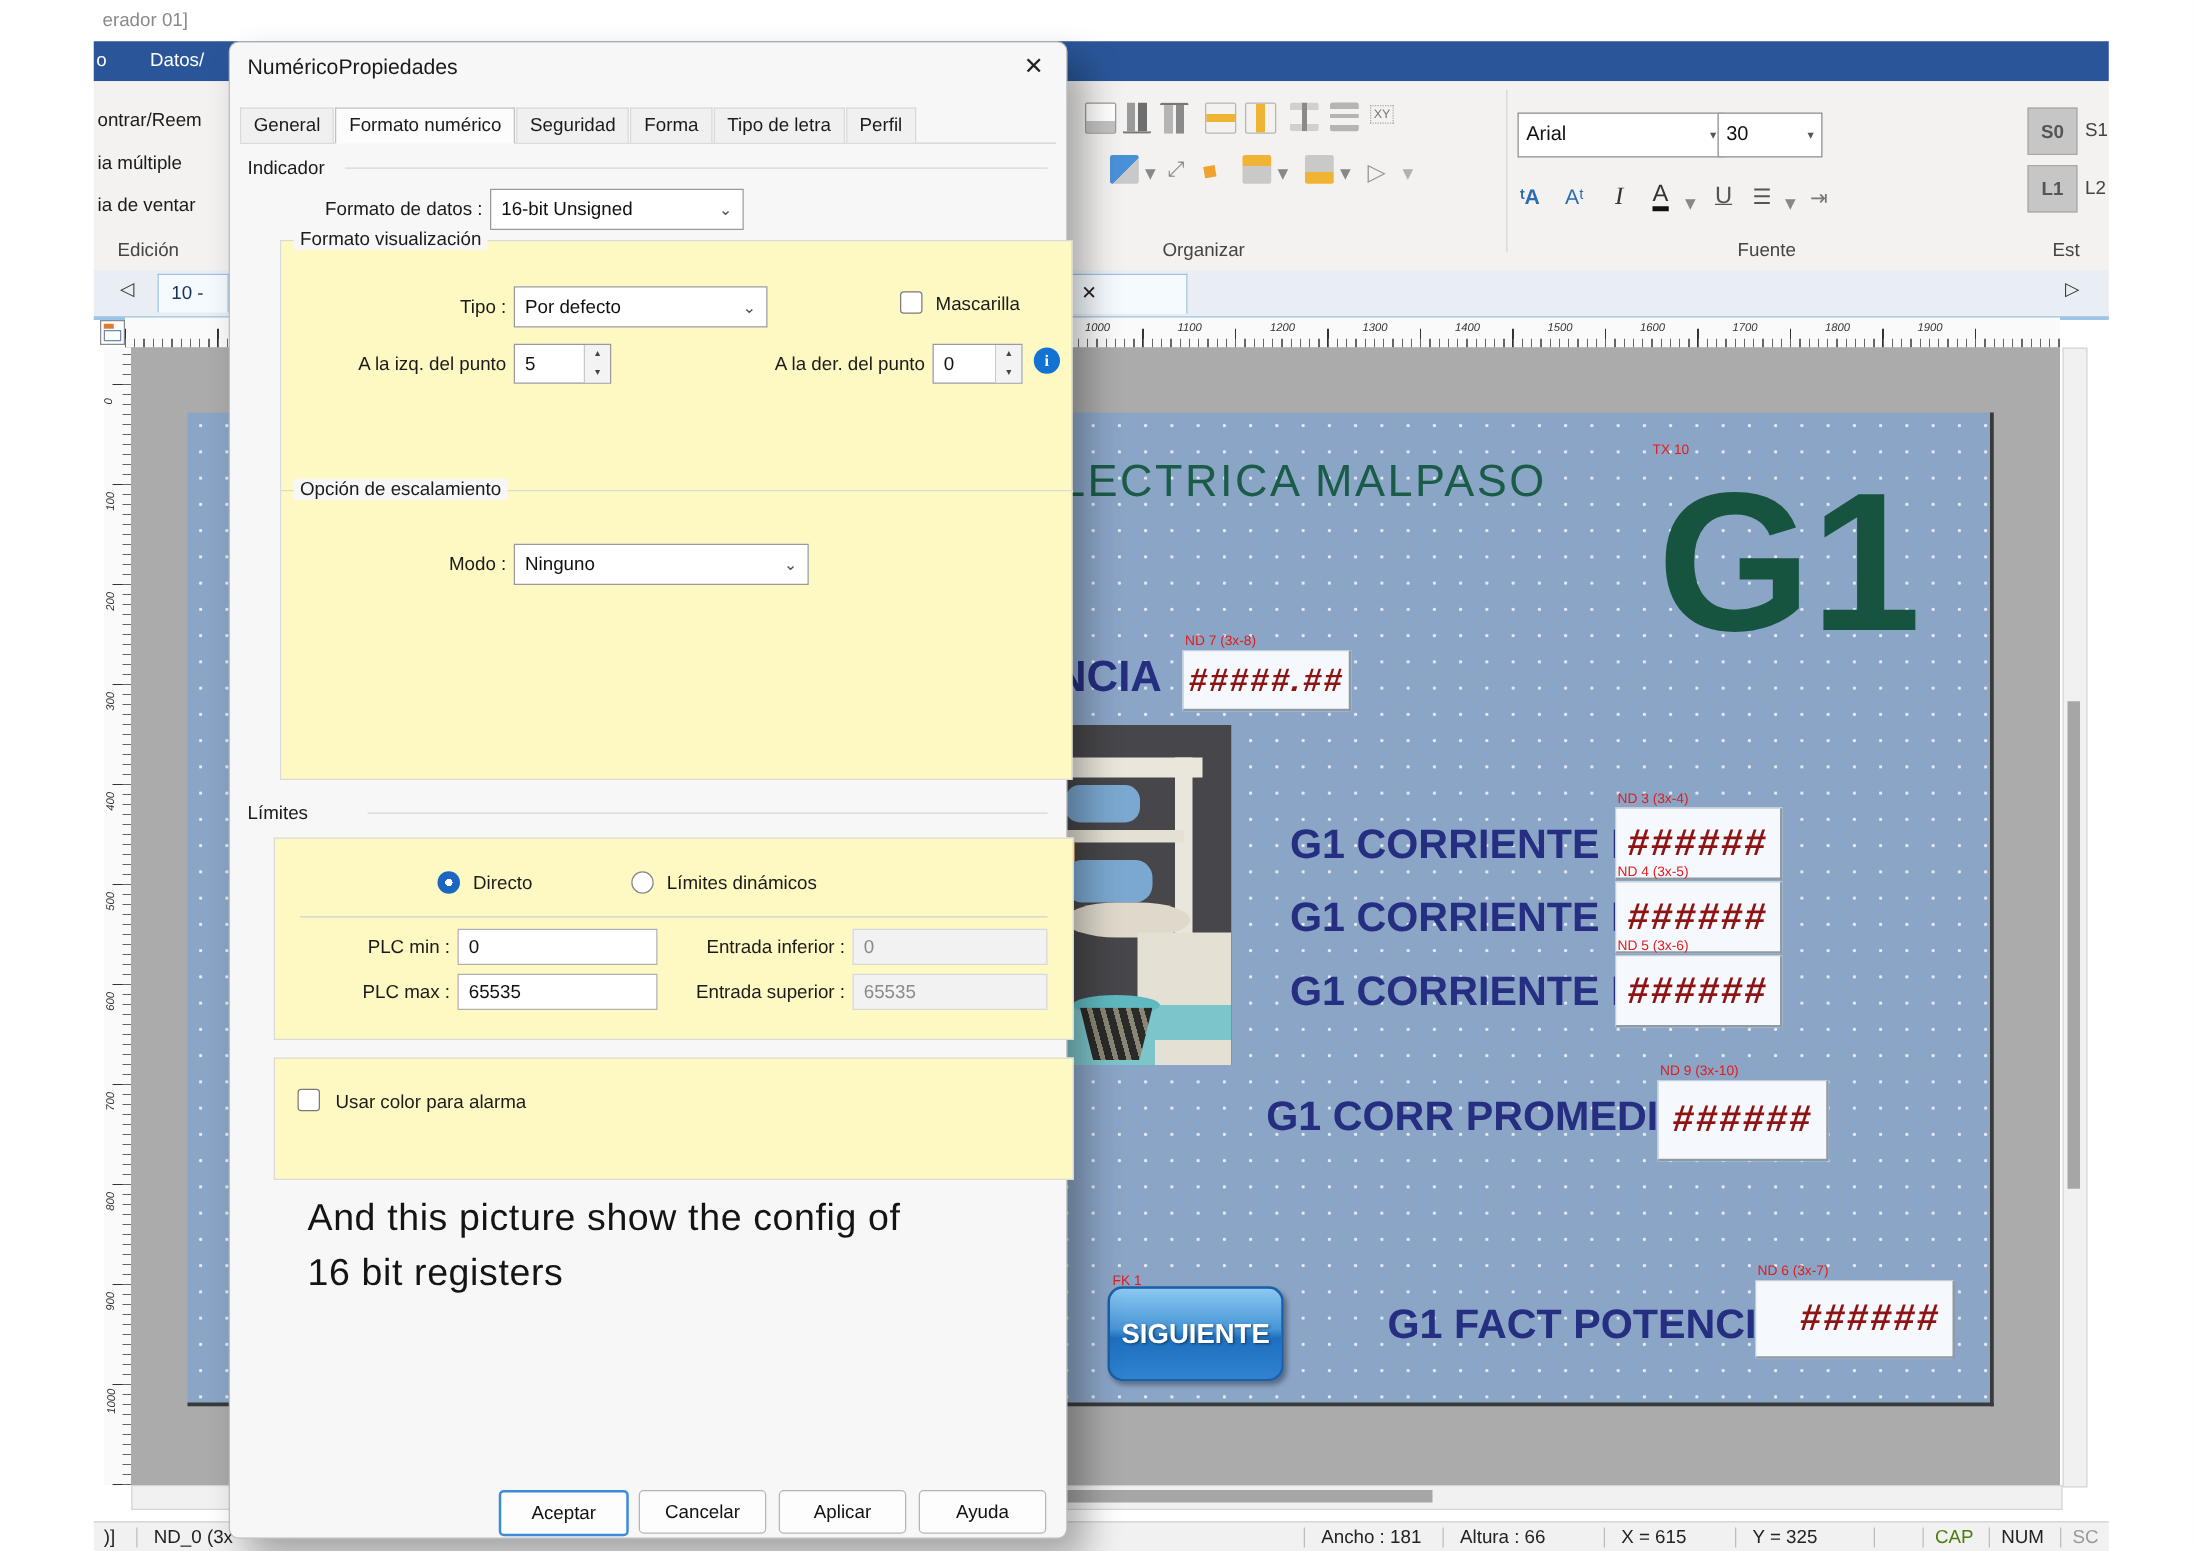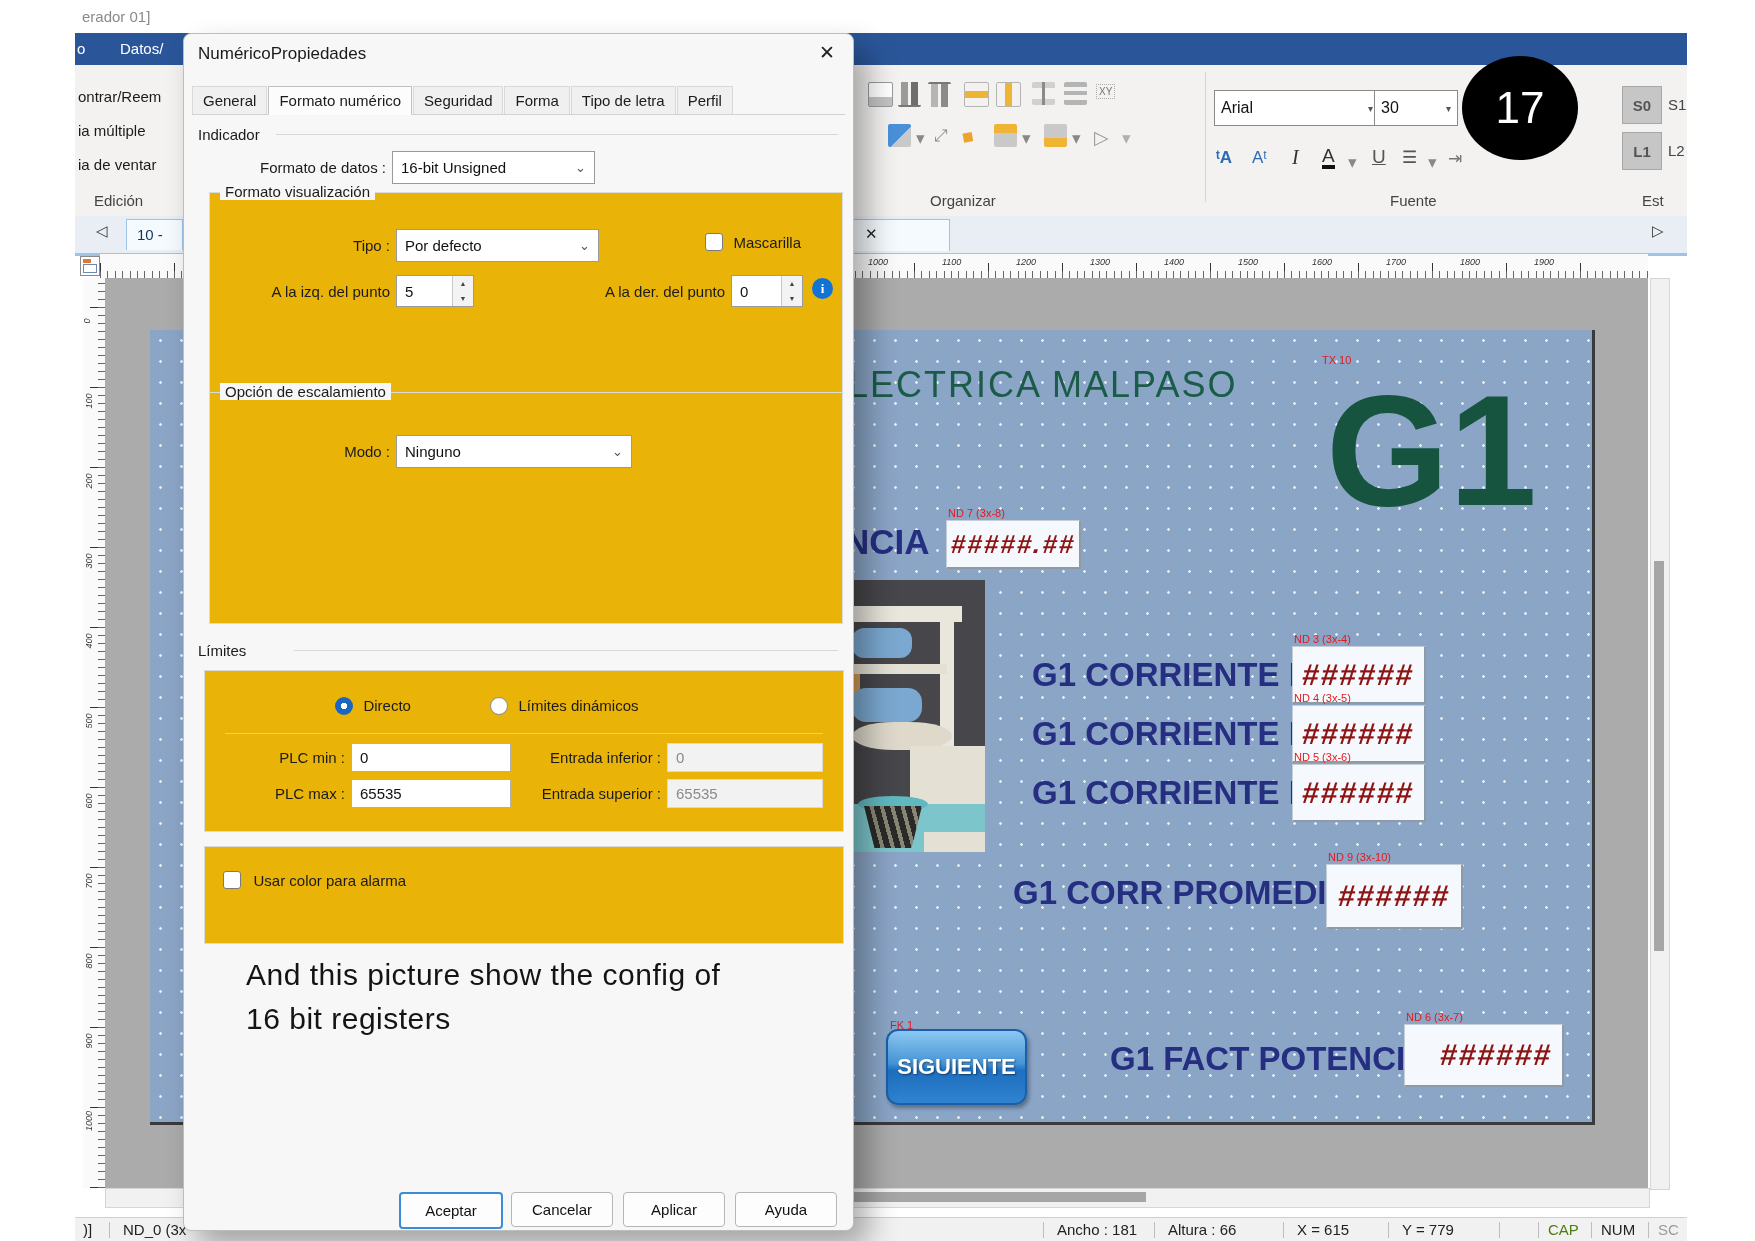--- a/index.html
+++ b/index.html
@@ -35,21 +35,21 @@
   .statusbar{background:#f1f1f1;border-top:1px solid #cfcfcf;font-size:15px;color:#222;}
   .ssep{position:absolute;top:4px;bottom:4px;width:1px;background:#bdbdbd;}
   
   .dialog{background:#f7f7f7;border:1px solid #bdbdbd;border-radius:8px;
           box-shadow:14px 16px 30px rgba(0,0,0,.32);z-index:50;}
   .dlg-title{font-size:17px;color:#1a1a1a;}
   .tab{display:inline-block;padding:5px 10px;font-size:15px;color:#1b1b1b;background:#f0f0f0;
        border:1px solid #d9d9d9;border-bottom:none;margin-right:1px;}
   .tab.active{background:#fcfcfc;border:1px solid #c0c0c0;border-bottom:1px solid #fcfcfc;
               position:relative;z-index:2;}
-  .gb{border:1px solid #dadada;background:#eab308;}
+  .gb{border:1px solid #dadada;background:#fef9c3;margin-left:15px;}
   .legend{position:absolute;top:-10px;left:10px;background:#f7f7f7;padding:0 5px;font-size:15px;color:#1b1b1b;white-space:nowrap;}
   .sline{position:absolute;height:1px;background:#d8d8d8;}
   .dd{background:#fff;border:1px solid #9a9a9a;display:flex;align-items:center;justify-content:space-between;
       font-size:15px;color:#111;padding:0 8px;}
   .tin{background:#fff;border:1px solid #b0b0b0;font-size:15px;color:#111;padding:0 8px;
        font-family:"Liberation Sans",sans-serif;box-sizing:border-box;}
   .tin:disabled{background:#f2f2f2;color:#8a8a8a;border-color:#d9d9d9;}
   .spin{background:#fff;border:1px solid #9a9a9a;display:flex;}
   .spin .v{flex:1;font-size:15px;color:#111;display:flex;align-items:center;padding-left:8px;}
   .spin .arr{width:20px;display:flex;flex-direction:column;border-left:1px solid #c9c9c9;}
@@ -125,21 +125,20 @@
   <span class="abs fico" style="left:1428px;top:152px;color:#888;">▾</span>
   <span class="abs fico" style="left:1448px;top:148px;color:#777;">⇥</span>
   <div class="abs grouplabel" style="left:1390px;top:192px;">Fuente</div>
 
   <div class="abs sq-btn" style="left:1622px;top:86px;width:38px;height:36px;">S0</div>
   <div class="abs lbl" style="left:1668px;top:96px;color:#444;">S1</div>
   <div class="abs sq-btn" style="left:1622px;top:132px;width:38px;height:36px;">L1</div>
   <div class="abs lbl" style="left:1668px;top:142px;color:#444;">L2</div>
   <div class="abs grouplabel" style="left:1642px;top:192px;">Est</div>
 
-  <div class="abs badge" style="left:1462px;top:56px;width:116px;height:104px;">17</div>
 
   <div class="abs tabbar" style="left:75px;top:216px;width:1612px;height:37px;"></div>
   <div class="abs" style="left:96px;top:222px;font-size:15px;color:#333;z-index:1;">◁</div>
   <div class="abs doctab" style="left:126px;top:219px;width:57px;height:31px;padding:6px 0 0 10px;box-sizing:border-box;z-index:1;">10 -</div>
   <div class="abs doctab" style="left:852px;top:219px;width:96px;height:31px;z-index:1;">
     <span style="position:absolute;left:12px;top:5px;font-size:15px;color:#222;">✕</span>
   </div>
   <div class="abs" style="left:1652px;top:222px;font-size:15px;color:#333;z-index:1;">▷</div>
 
   <div class="abs" style="left:80px;top:256px;width:18px;height:18px;background:#fff;border:1px solid #8a8a8a;">
@@ -250,21 +249,21 @@
     <span class="abs" style="left:8px;top:3px;">)]</span>
     <span class="ssep" style="left:34px;"></span>
     <span class="abs" style="left:48px;top:3px;">ND_0 (3x</span>
     <span class="ssep" style="left:968px;"></span>
     <span class="abs" style="left:982px;top:3px;">Ancho : 181</span>
     <span class="ssep" style="left:1079px;"></span>
     <span class="abs" style="left:1093px;top:3px;">Altura :  66</span>
     <span class="ssep" style="left:1208px;"></span>
     <span class="abs" style="left:1222px;top:3px;">X = 615</span>
     <span class="ssep" style="left:1313px;"></span>
-    <span class="abs" style="left:1327px;top:3px;">Y = 779</span>
+    <span class="abs" style="left:1327px;top:3px;">Y = 325</span>
     <span class="ssep" style="left:1424px;"></span>
     <span class="ssep" style="left:1463px;"></span>
     <span class="abs" style="left:1473px;top:3px;color:#4d7c0f;">CAP</span>
     <span class="ssep" style="left:1516px;"></span>
     <span class="abs" style="left:1526px;top:3px;color:#222;">NUM</span>
     <span class="ssep" style="left:1573px;"></span>
     <span class="abs" style="left:1583px;top:3px;color:#9a9a9a;">SC</span>
   </div>
 
   <div class="abs" style="left:1690px;top:0;width:65px;height:1241px;background:#fff;z-index:40;"></div>

